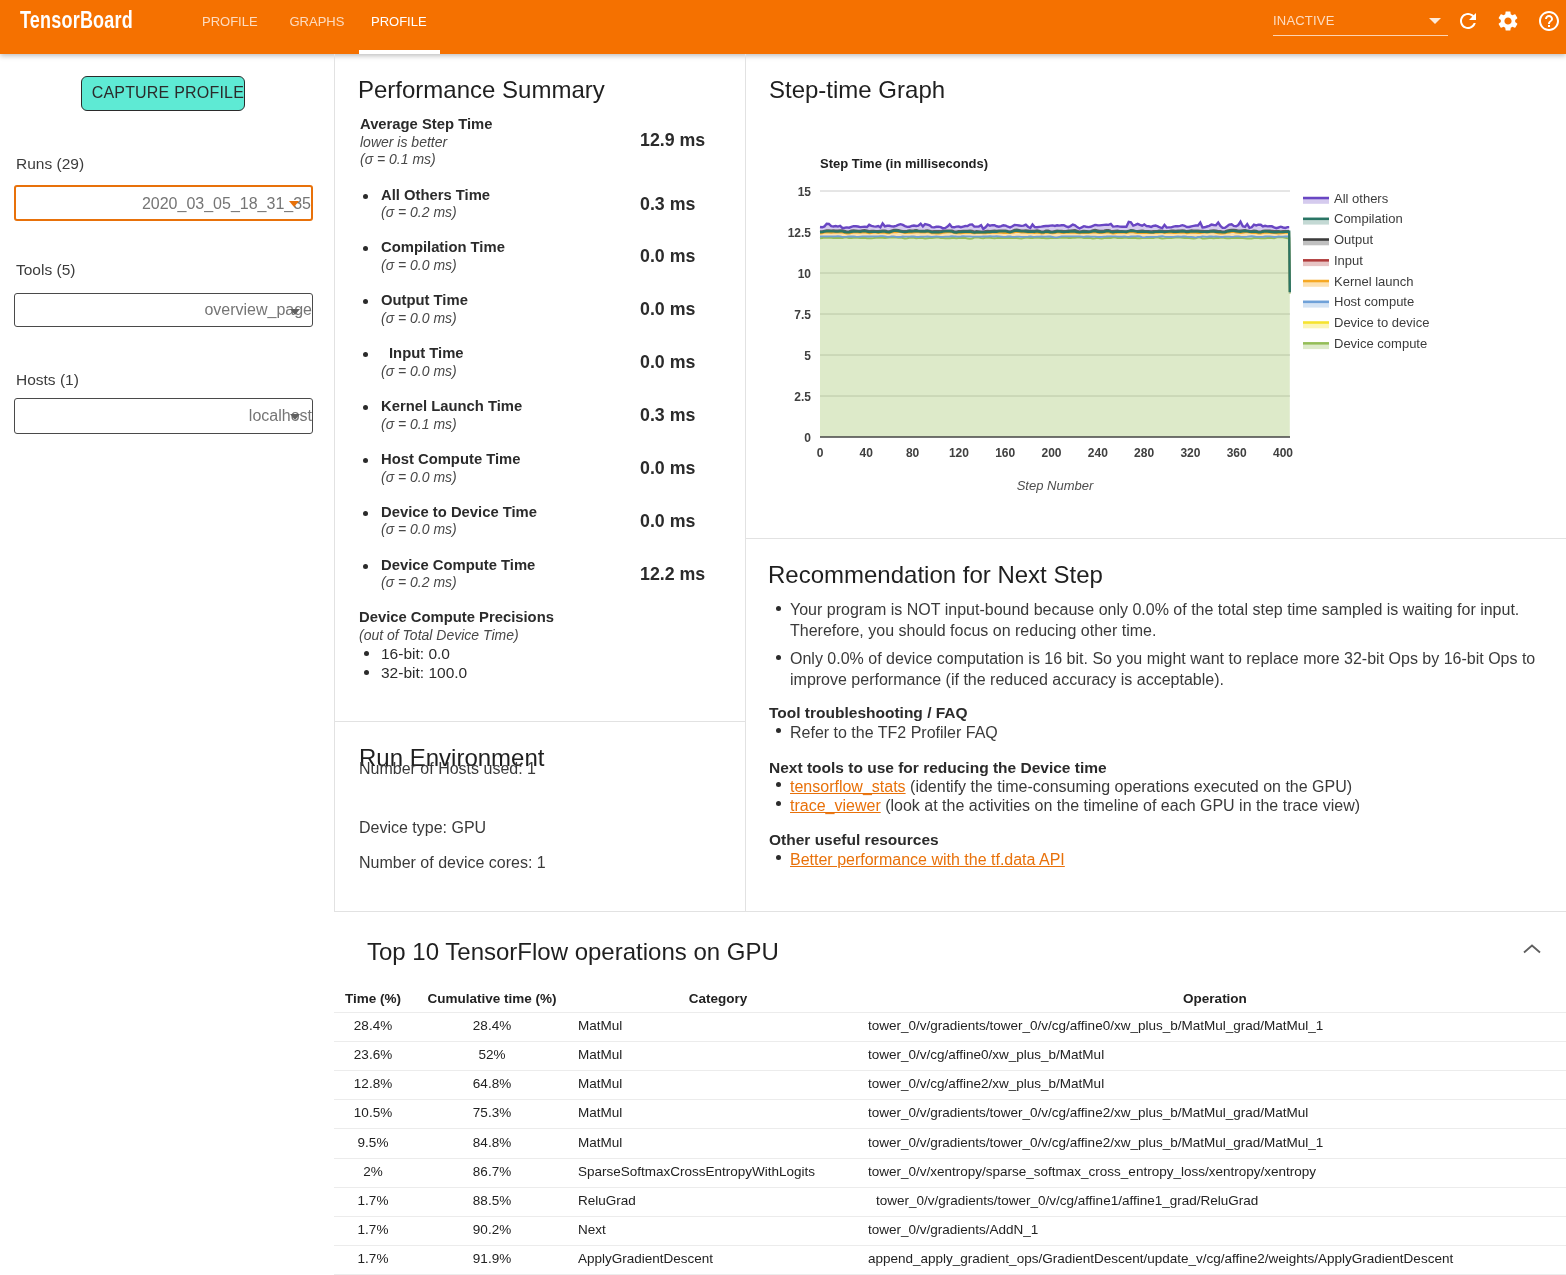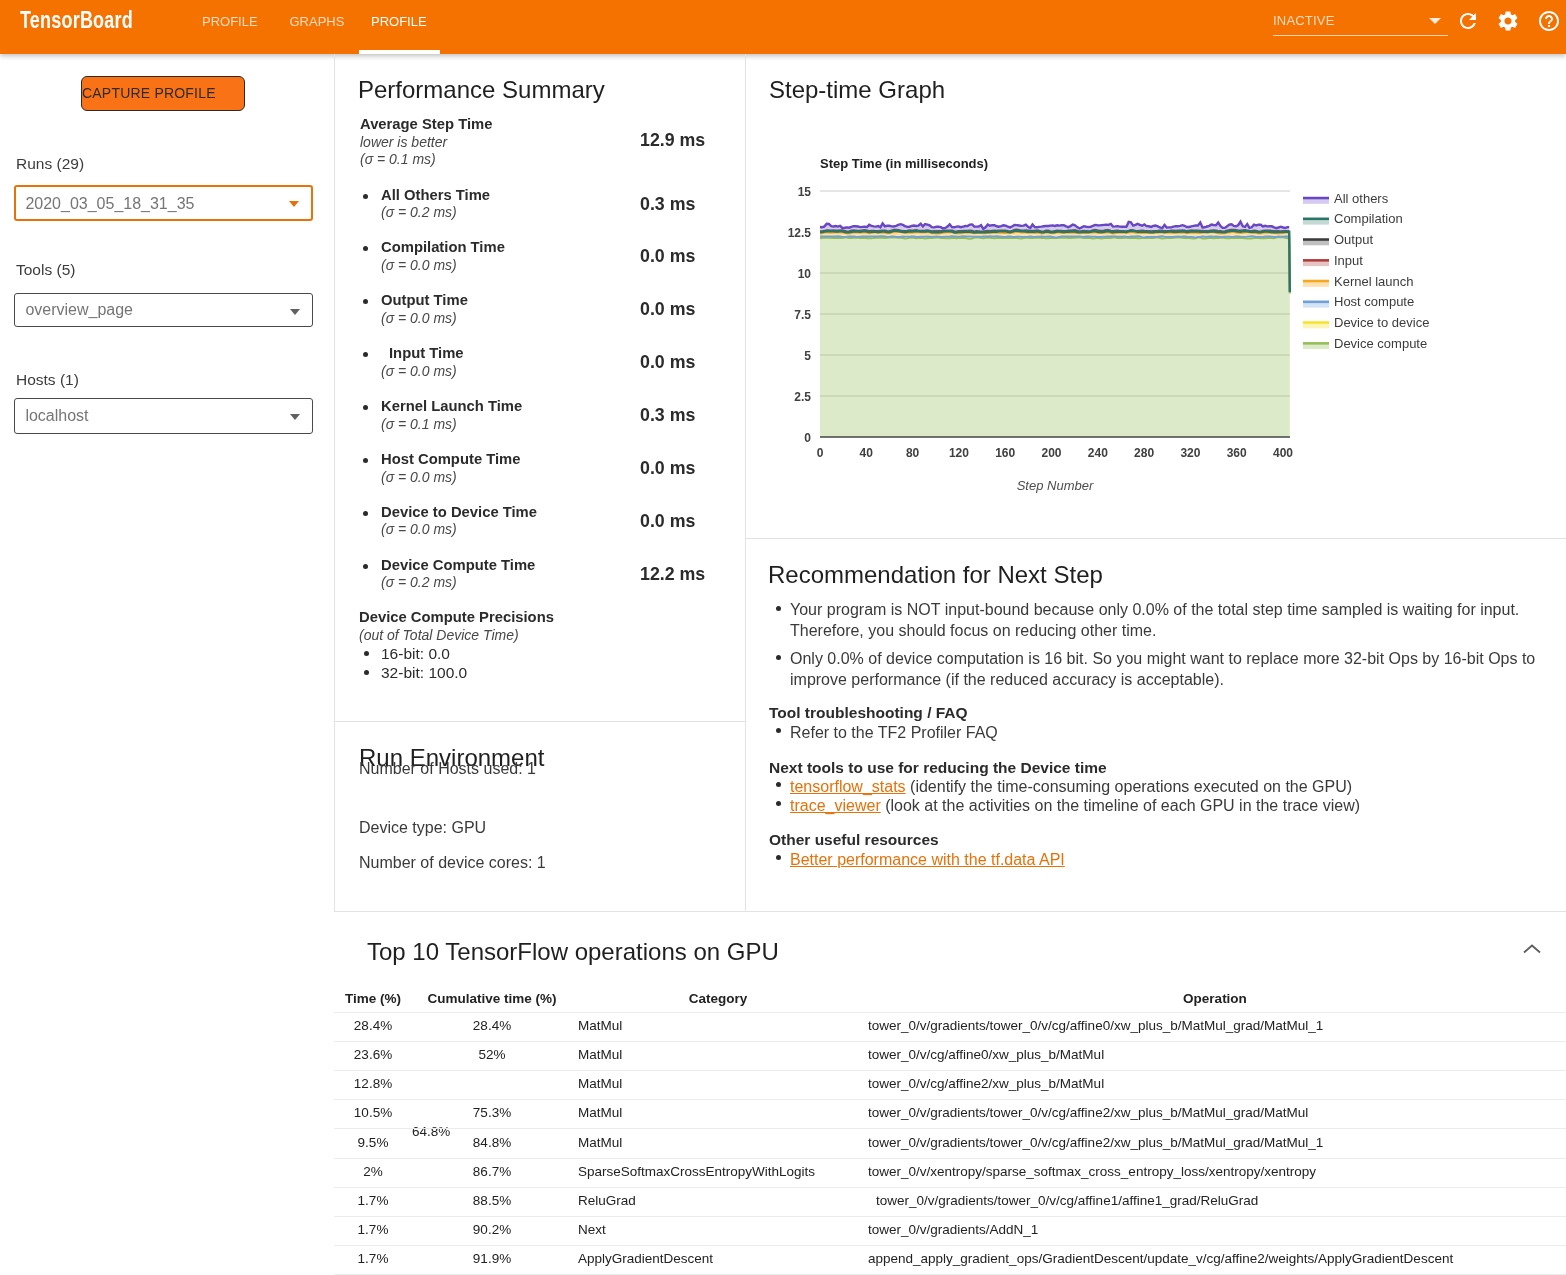--- a/index.html
+++ b/index.html
@@ -12,23 +12,23 @@
 .tab.active { color:#fff; }
 #tabind { left:359px; top:50px; width:81px; height:4px; background:#fff; }
 #inactive { left:1273px; top:14px; font-size:13px; line-height:13px; letter-spacing:0.2px; color:rgba(255,255,255,0.75); }
 #inact-line { left:1273px; top:34.5px; width:175px; height:1px; background:rgba(255,255,255,0.7); }
 #inact-caret { left:1429px; top:18px; width:0; height:0; border-left:6px solid transparent; border-right:6px solid transparent; border-top:6.5px solid rgba(255,255,255,0.85); }
 .ticon { top:8.5px; width:24px; height:24px; }
 .ticon svg { display:block; }
 
 .vline, .hline { background:#e2e2e2; }
 
-#capture { left:81px; top:76px; width:164px; height:35px; border:1.5px solid #2b2b2b; border-radius:6px; background:#f97316; color:#2b2b2b; font-size:14px; letter-spacing:0.2px; text-align:left; line-height:32px; }
+#capture { left:81px; top:76px; width:164px; height:35px; border:1.5px solid #2b2b2b; border-radius:6px; background:#5eead4; color:#2b2b2b; font-size:16px; letter-spacing:0.2px; text-align:right; line-height:32px; }
 .sidelabel { left:16px; font-size:15.5px; line-height:17px; color:#3c3c3c; }
-.sel { left:14px; width:299px; height:36px; background:#fff; border:1px solid #4a4a4a; border-radius:3px; font-size:16px; color:#757575; line-height:34px; padding-left:10.4px; }
+.sel { left:14px; width:299px; height:36px; background:#fff; border:1px solid #4a4a4a; border-radius:3px; font-size:16px; color:#757575; line-height:34px; padding-left:10.4px;text-align:right; }
 .sel .car { position:absolute; right:12px; top:15px; width:0; height:0; border-left:5.5px solid transparent; border-right:5.5px solid transparent; border-top:6px solid #606060; }
 #runsel { border:2px solid #e8710a; padding-left:9.4px; }
 #runsel .car { border-top-color:#e8710a; top:14px; }
 
 .h2 { font-size:24px; line-height:26px; color:#1f1f1f; letter-spacing:0px; }
 
 .psbold { font-size:14.8px; line-height:16px; font-weight:bold; color:#2b2b2b; }
 .psital { font-size:14px; line-height:15px; font-style:italic; color:#484848; }
 .psval { font-size:17.8px; line-height:19px; font-weight:bold; color:#2b2b2b; }
 .bullet { width:5px; height:5px; border-radius:50%; background:#2b2b2b; }
@@ -226,21 +226,21 @@
 <div class="abs tcell" style="left:412px; top:1019.0px; width:160px; text-align:center;">28.4%</div>
 <div class="abs tcell" style="left:578px; top:1019.0px;">MatMul</div>
 <div class="abs tcell" style="left:868px; top:1019.0px;">tower_0/v/gradients/tower_0/v/cg/affine0/xw_plus_b/MatMul_grad/MatMul_1</div>
 <div class="abs" style="left:334px; top:1041.1px; width:1232px; height:1px; background:#ececec;"></div>
 <div class="abs tcell" style="left:334px; top:1048.1px; width:78px; text-align:center;">23.6%</div>
 <div class="abs tcell" style="left:412px; top:1048.1px; width:160px; text-align:center;">52%</div>
 <div class="abs tcell" style="left:578px; top:1048.1px;">MatMul</div>
 <div class="abs tcell" style="left:868px; top:1048.1px;">tower_0/v/cg/affine0/xw_plus_b/MatMul</div>
 <div class="abs" style="left:334px; top:1070.2px; width:1232px; height:1px; background:#ececec;"></div>
 <div class="abs tcell" style="left:334px; top:1077.2px; width:78px; text-align:center;">12.8%</div>
-<div class="abs tcell" style="left:412px; top:1077.2px; width:160px; margin-top:48px;">64.8%</div>
+<div class="abs tcell" style="left:412px; top:1077.2px; width:160px; text-align:center;">64.8%</div>
 <div class="abs tcell" style="left:578px; top:1077.2px;">MatMul</div>
 <div class="abs tcell" style="left:868px; top:1077.2px;">tower_0/v/cg/affine2/xw_plus_b/MatMul</div>
 <div class="abs" style="left:334px; top:1099.3px; width:1232px; height:1px; background:#ececec;"></div>
 <div class="abs tcell" style="left:334px; top:1106.3px; width:78px; text-align:center;">10.5%</div>
 <div class="abs tcell" style="left:412px; top:1106.3px; width:160px; text-align:center;">75.3%</div>
 <div class="abs tcell" style="left:578px; top:1106.3px;">MatMul</div>
 <div class="abs tcell" style="left:868px; top:1106.3px;">tower_0/v/gradients/tower_0/v/cg/affine2/xw_plus_b/MatMul_grad/MatMul</div>
 <div class="abs" style="left:334px; top:1128.4px; width:1232px; height:1px; background:#ececec;"></div>
 <div class="abs tcell" style="left:334px; top:1135.5px; width:78px; text-align:center;">9.5%</div>
 <div class="abs tcell" style="left:412px; top:1135.5px; width:160px; text-align:center;">84.8%</div>

